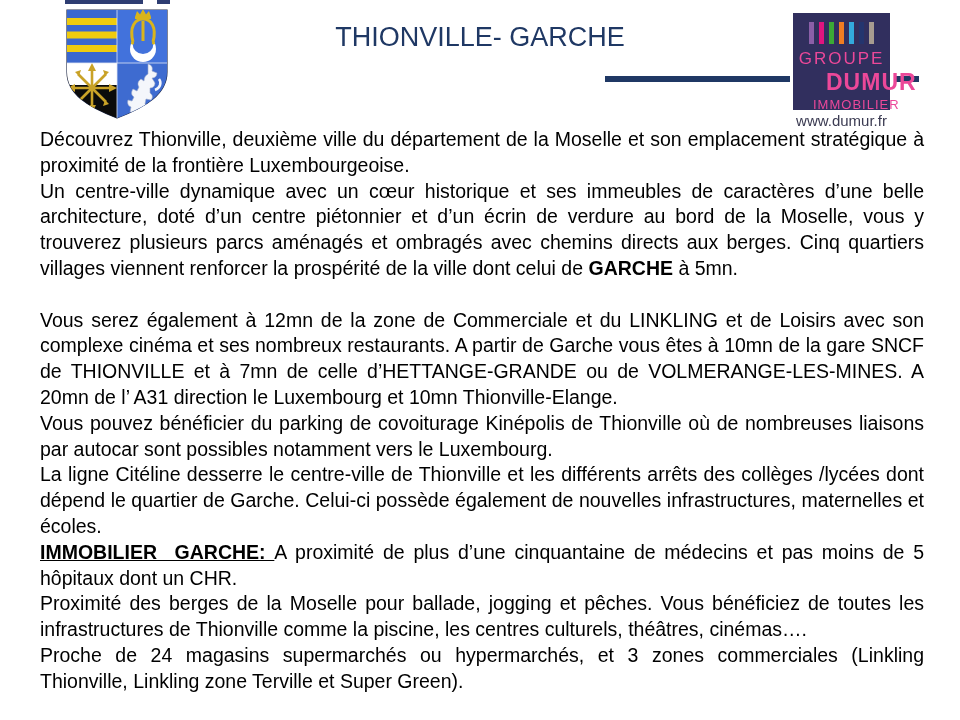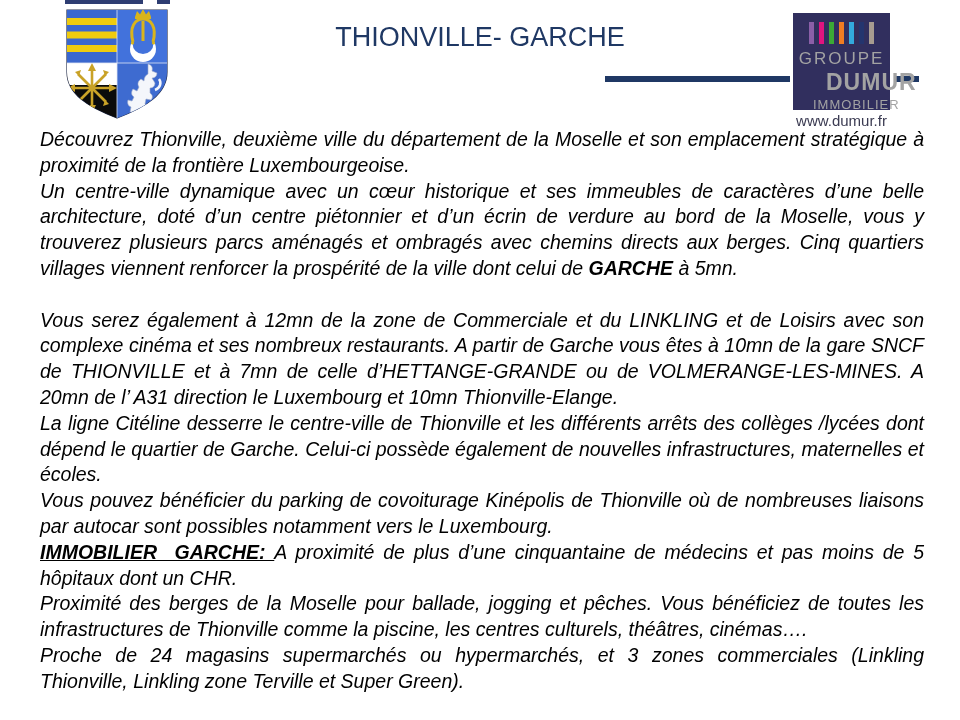--- a/index.html
+++ b/index.html
@@ -13,37 +13,36 @@
     color:#1F3864; letter-spacing:0px;
   }
   .title-rule { position:absolute; top:76px; height:6px; background:#1F3864; }
   .title-rule.left  { left:605px; width:185px; }
   .title-rule.right { left:895px; width:24px; }
 
   .crest { position:absolute; left:64px; top:0; width:106px; height:122px; }
 
   .logo {
     position:absolute; left:793px; top:13px; width:97px; height:97px;
-    background:#312F5E; color:#a3a3a3; text-align:center;
+    background:#312F5E; color:#ec4899; text-align:center;
   }
   .logo-bars { display:flex; justify-content:center; gap:5px; margin-top:9px; height:22px; }
   .logo-bars .bar { width:5px; height:22px; }
   .logo-groupe     { font-size:17px; letter-spacing:2px; margin-top:5px; font-weight:normal; }
   .logo-dumur      { font-size:23px; letter-spacing:1px; font-weight:bold; margin-top:0px;padding-left:33px; }
   .logo-immobilier { font-size:13px; letter-spacing:1px; margin-top:1px;padding-left:20px; }
   .website {
     position:absolute; left:793px; top:112px; width:97px; text-align:center;
     font-size:15px; color:#3b3b52;
   }
 
   .body-text {
     position:absolute; left:40px; top:127px; width:884px;
     font-size:19.5px; line-height:25.8px; color:#000000;
     text-align:justify;
-    font-style:italic;
   }
   .body-text p { margin:0; }
   .body-text .spacer { height:25.8px; }
   .body-text .b { font-weight:bold;margin-top:40px; }
   .body-text .u { text-decoration:underline; }
   .body-text .pre { white-space:pre-wrap; }
 </style>
 </head>
 <body>
 
@@ -130,20 +129,20 @@
     <div class="logo-dumur">DUMUR</div>
     <div class="logo-immobilier">IMMOBILIER</div>
   </div>
   <div class="website">www.dumur.fr</div>
 
   <div class="body-text" id="body-text">
       <p><span>Découvrez Thionville, deuxième ville du département de la Moselle et son emplacement stratégique à proximité de la frontière Luxembourgeoise.</span></p>
       <p><span>Un centre-ville dynamique avec un cœur historique et ses immeubles de caractères d’une belle architecture, doté d’un centre piétonnier et d’un écrin de verdure au bord de la Moselle, vous y trouverez plusieurs parcs aménagés et ombragés avec chemins directs aux berges. Cinq quartiers villages viennent renforcer la prospérité de la ville dont celui de </span><span class="b">GARCHE</span><span> à 5mn.</span></p>
       <div class="spacer"></div>
       <p><span>Vous serez également à 12mn de la zone de Commerciale et du LINKLING et de Loisirs avec son complexe cinéma et ses nombreux restaurants. A partir de Garche vous êtes à 10mn de la gare SNCF de THIONVILLE et à 7mn de celle d’HETTANGE-GRANDE ou de VOLMERANGE-LES-MINES. A 20mn de l’ A31 direction le Luxembourg et 10mn Thionville-Elange.</span></p>
+      <p><span>Vous pouvez bénéficier du parking de covoiturage Kinépolis de Thionville où de nombreuses liaisons par autocar sont possibles notamment vers le Luxembourg.</span></p>
       <p><span>La ligne Citéline desserre le centre-ville de Thionville et les différents arrêts des collèges /lycées dont dépend le quartier de Garche. Celui-ci possède également de nouvelles infrastructures, maternelles et écoles.</span></p>
-      <p><span>Vous pouvez bénéficier du parking de covoiturage Kinépolis de Thionville où de nombreuses liaisons par autocar sont possibles notamment vers le Luxembourg.</span></p>
       <p><span class="b u pre">IMMOBILIER  GARCHE: </span><span>A proximité de plus d’une cinquantaine de médecins et pas moins de 5 hôpitaux dont un CHR.</span></p>
       <p><span>Proximité des berges de la Moselle pour ballade, jogging et pêches. Vous bénéficiez de toutes les infrastructures de Thionville comme la piscine, les centres culturels, théâtres, cinémas….</span></p>
       <p><span>Proche de 24 magasins supermarchés ou hypermarchés, et 3 zones commerciales (Linkling Thionville, Linkling zone Terville et Super Green).</span></p>
     </div>
 
 </div>
 
 </body></html>

